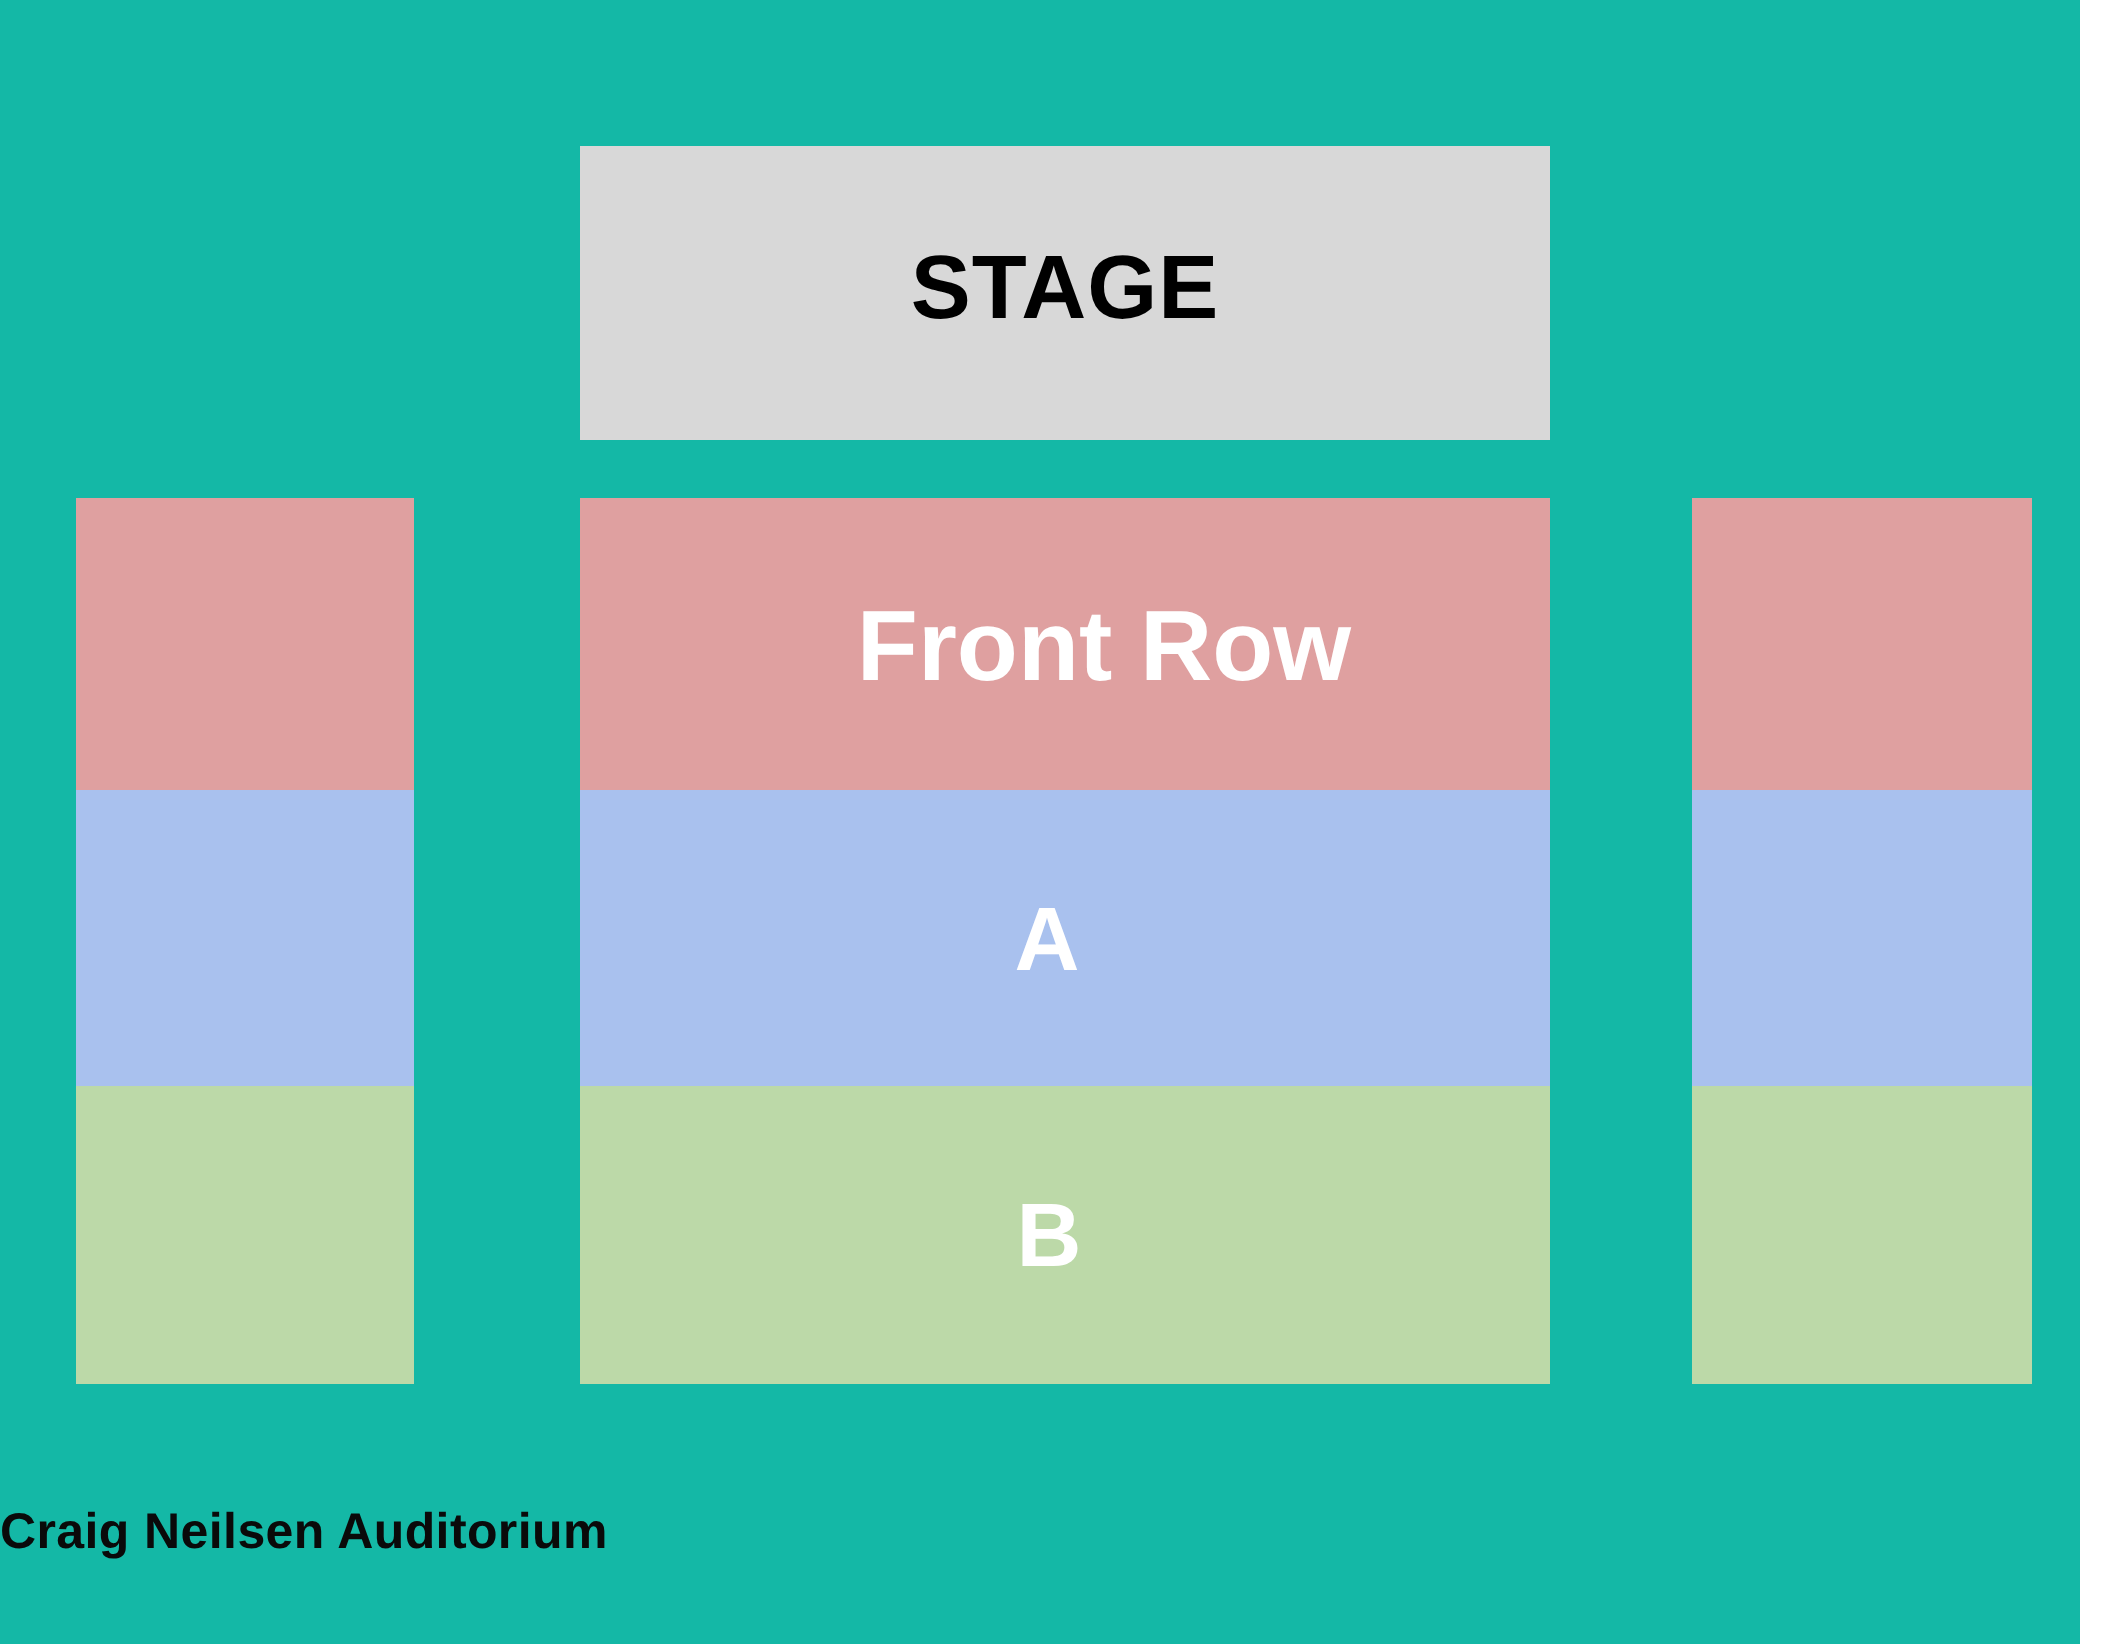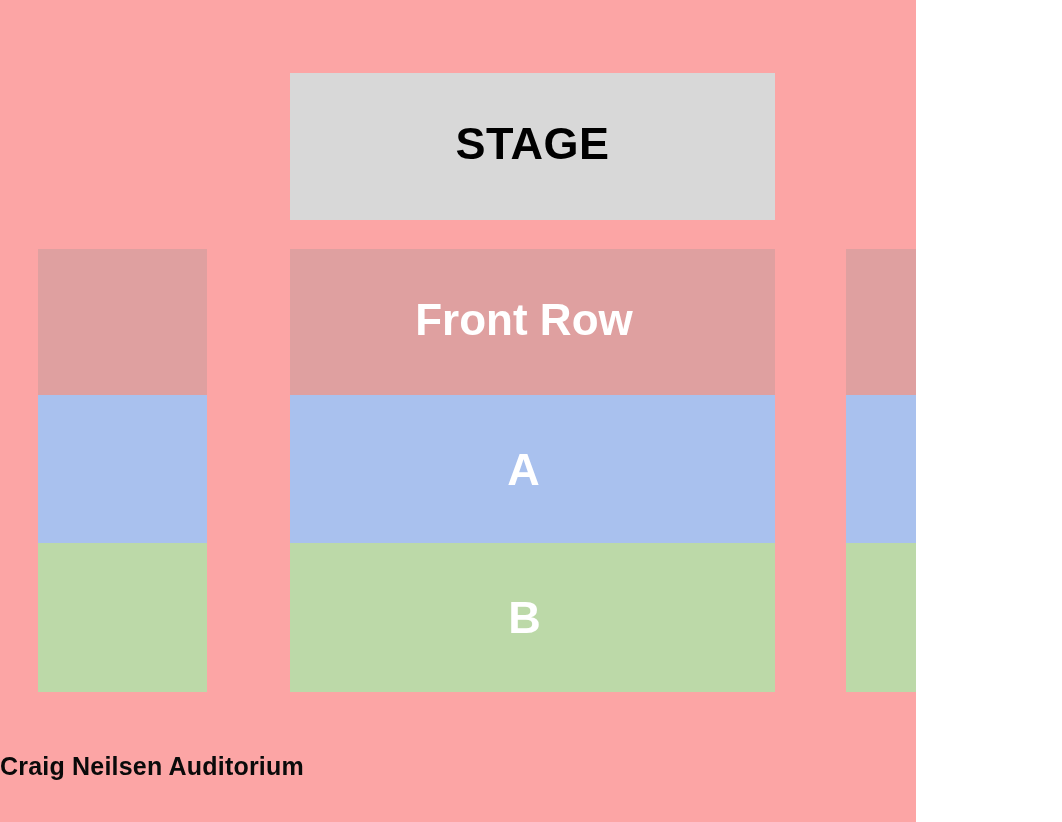--- a/index.html
+++ b/index.html
@@ -7,23 +7,23 @@
     margin: 0;
     padding: 0;
     background: #ffffff;
   }
   body {
     font-family: "Liberation Sans", sans-serif;
     -webkit-font-smoothing: antialiased;
   }
   #canvas {
     position: relative;
-    width: 916px;
+    width: 1040px;
     height: 822px;
-    background: #fca5a5;
+    background: #14b8a6;
     overflow: hidden;
   }
 
   
   .stage {
     position: absolute;
     left: 290px;
     top: 73px;
     width: 485px;
     height: 147px;
@@ -68,24 +68,25 @@
     position: absolute;
     left: 0;
     top: 0;
     width: 100%;
     text-align: center;
     color: #ffffff;
     font-weight: bold;
     line-height: 1;
   }
   .band.front .band-label {
-    font-size: 44px;
+    font-size: 50px;
     padding-top: 49px;
     padding-right: 17px;
     box-sizing: border-box;
+    margin-left: 28px;
   }
   .band.a .band-label {
     font-size: 45px;
     padding-top: 52px;
     padding-right: 18px;
     box-sizing: border-box;
   }
   .band.b .band-label {
     font-size: 45px;
     padding-top: 52px;

